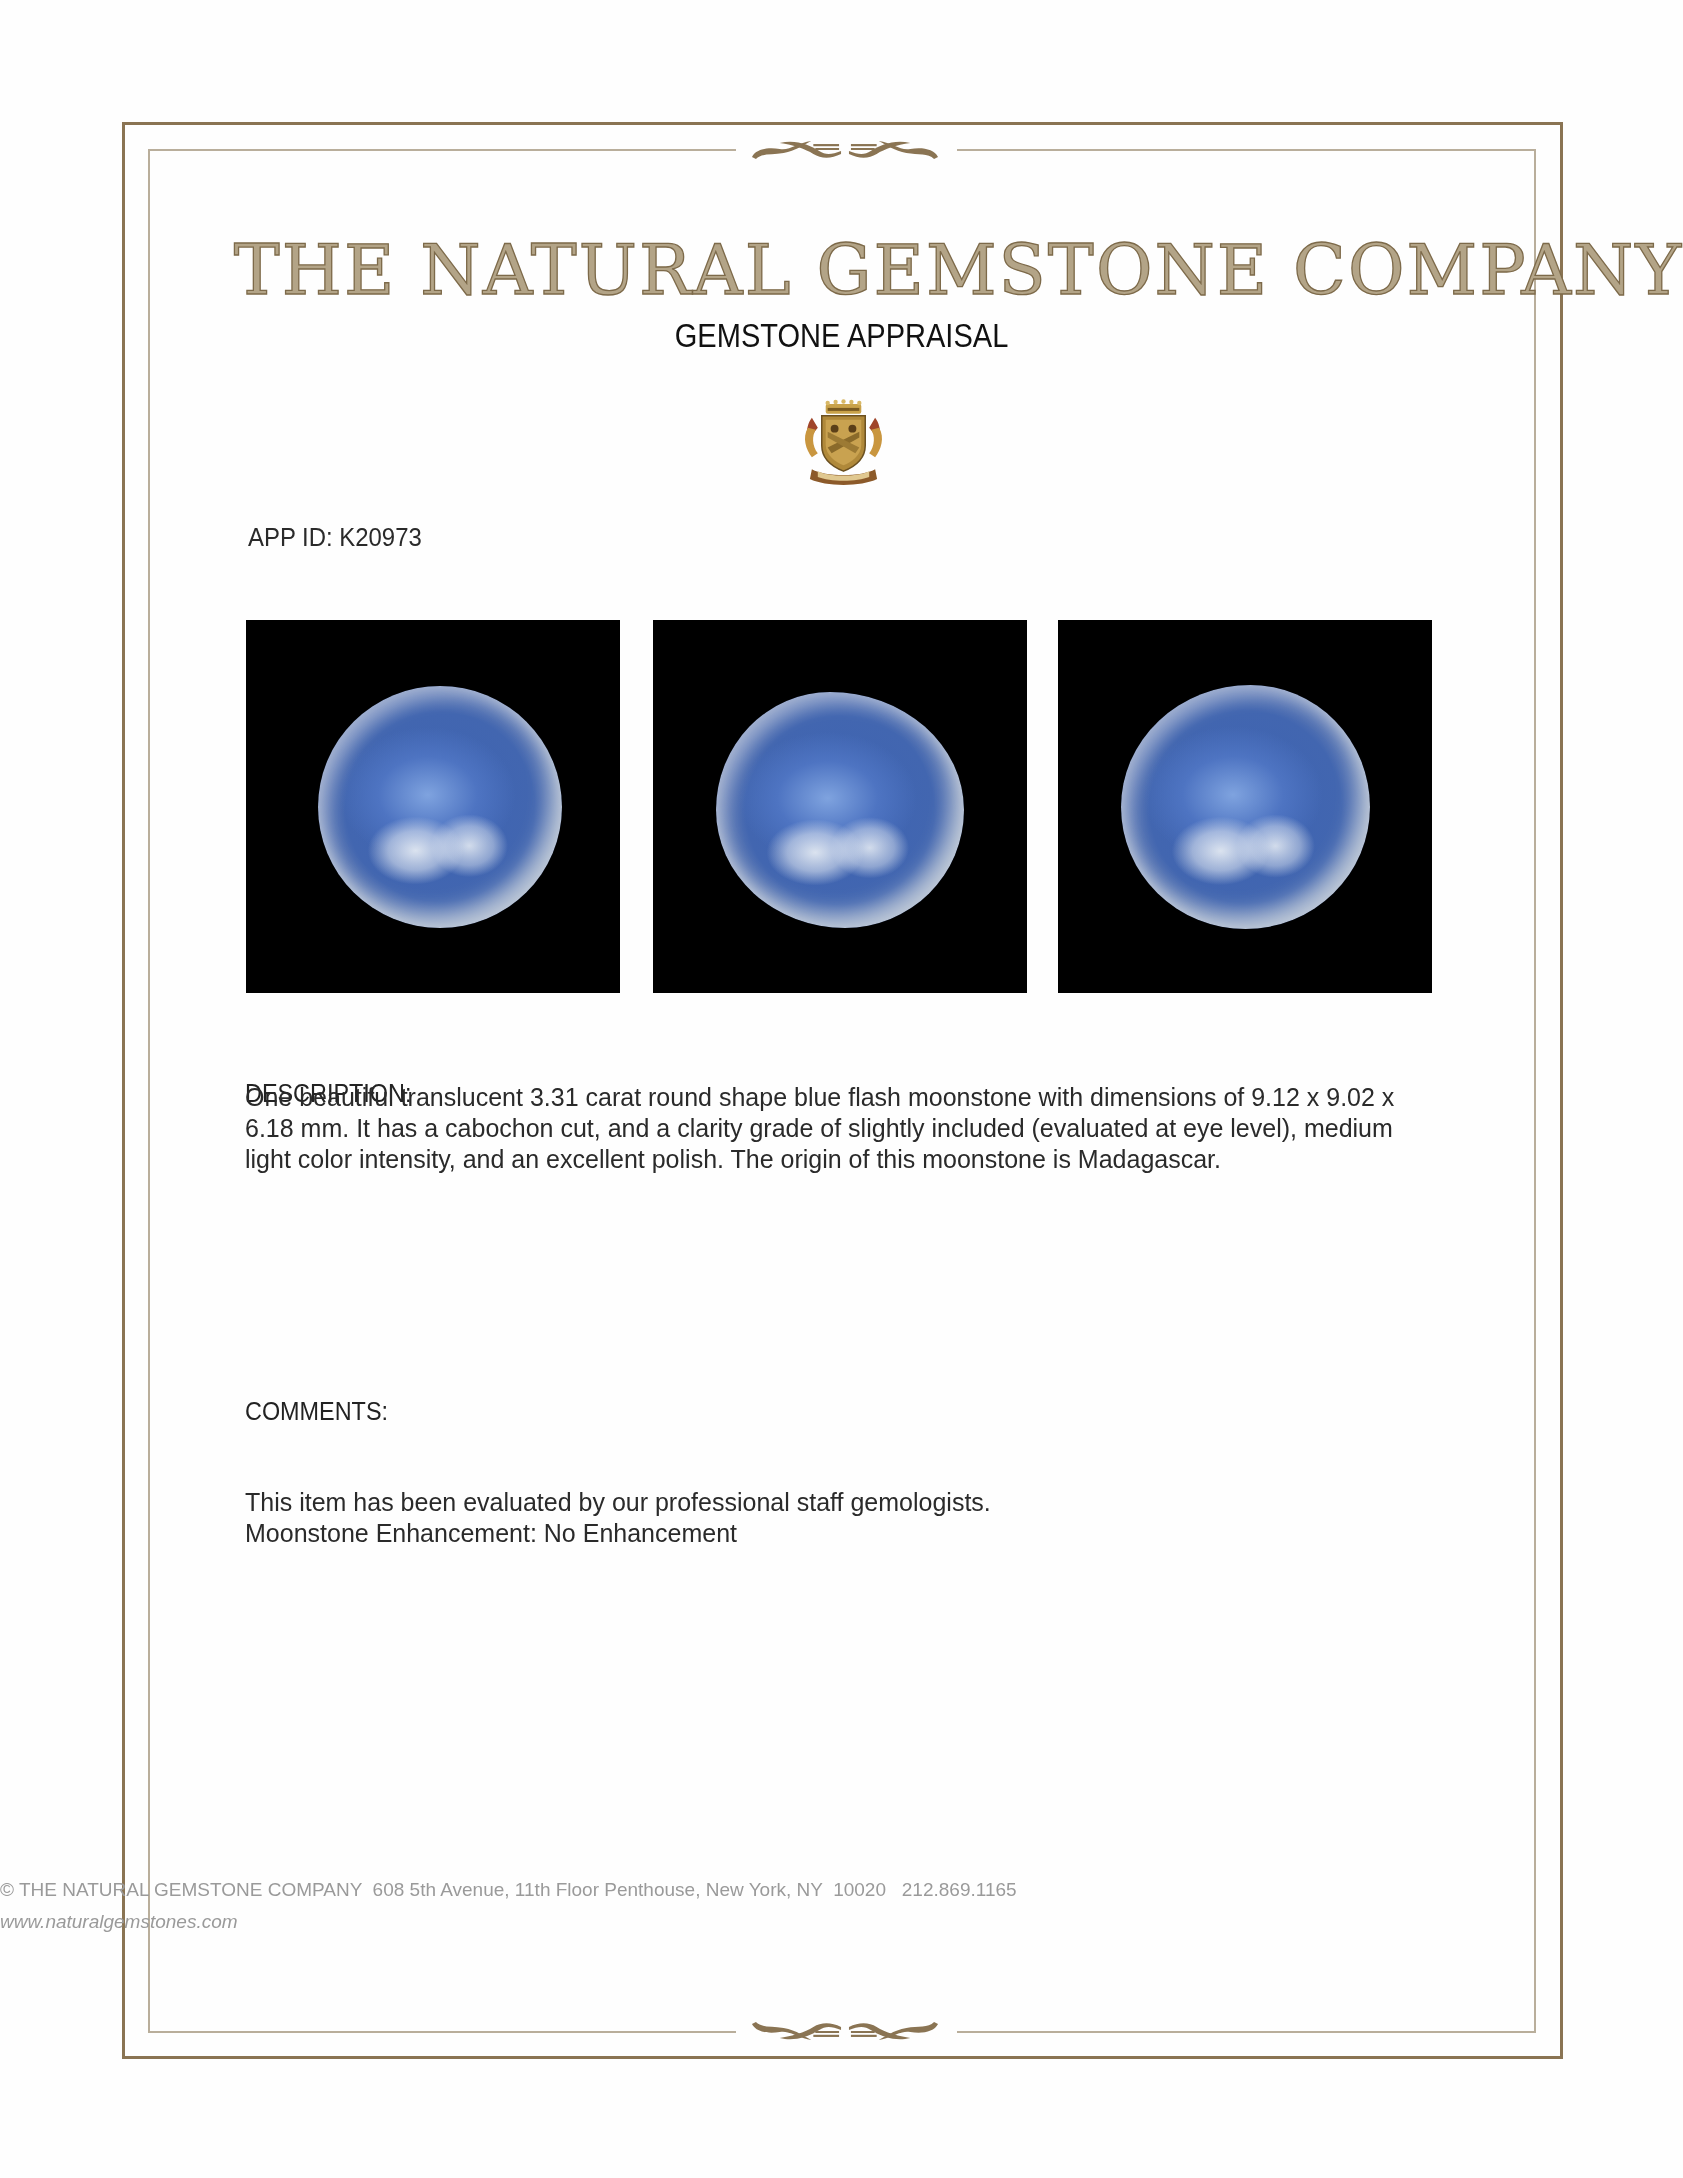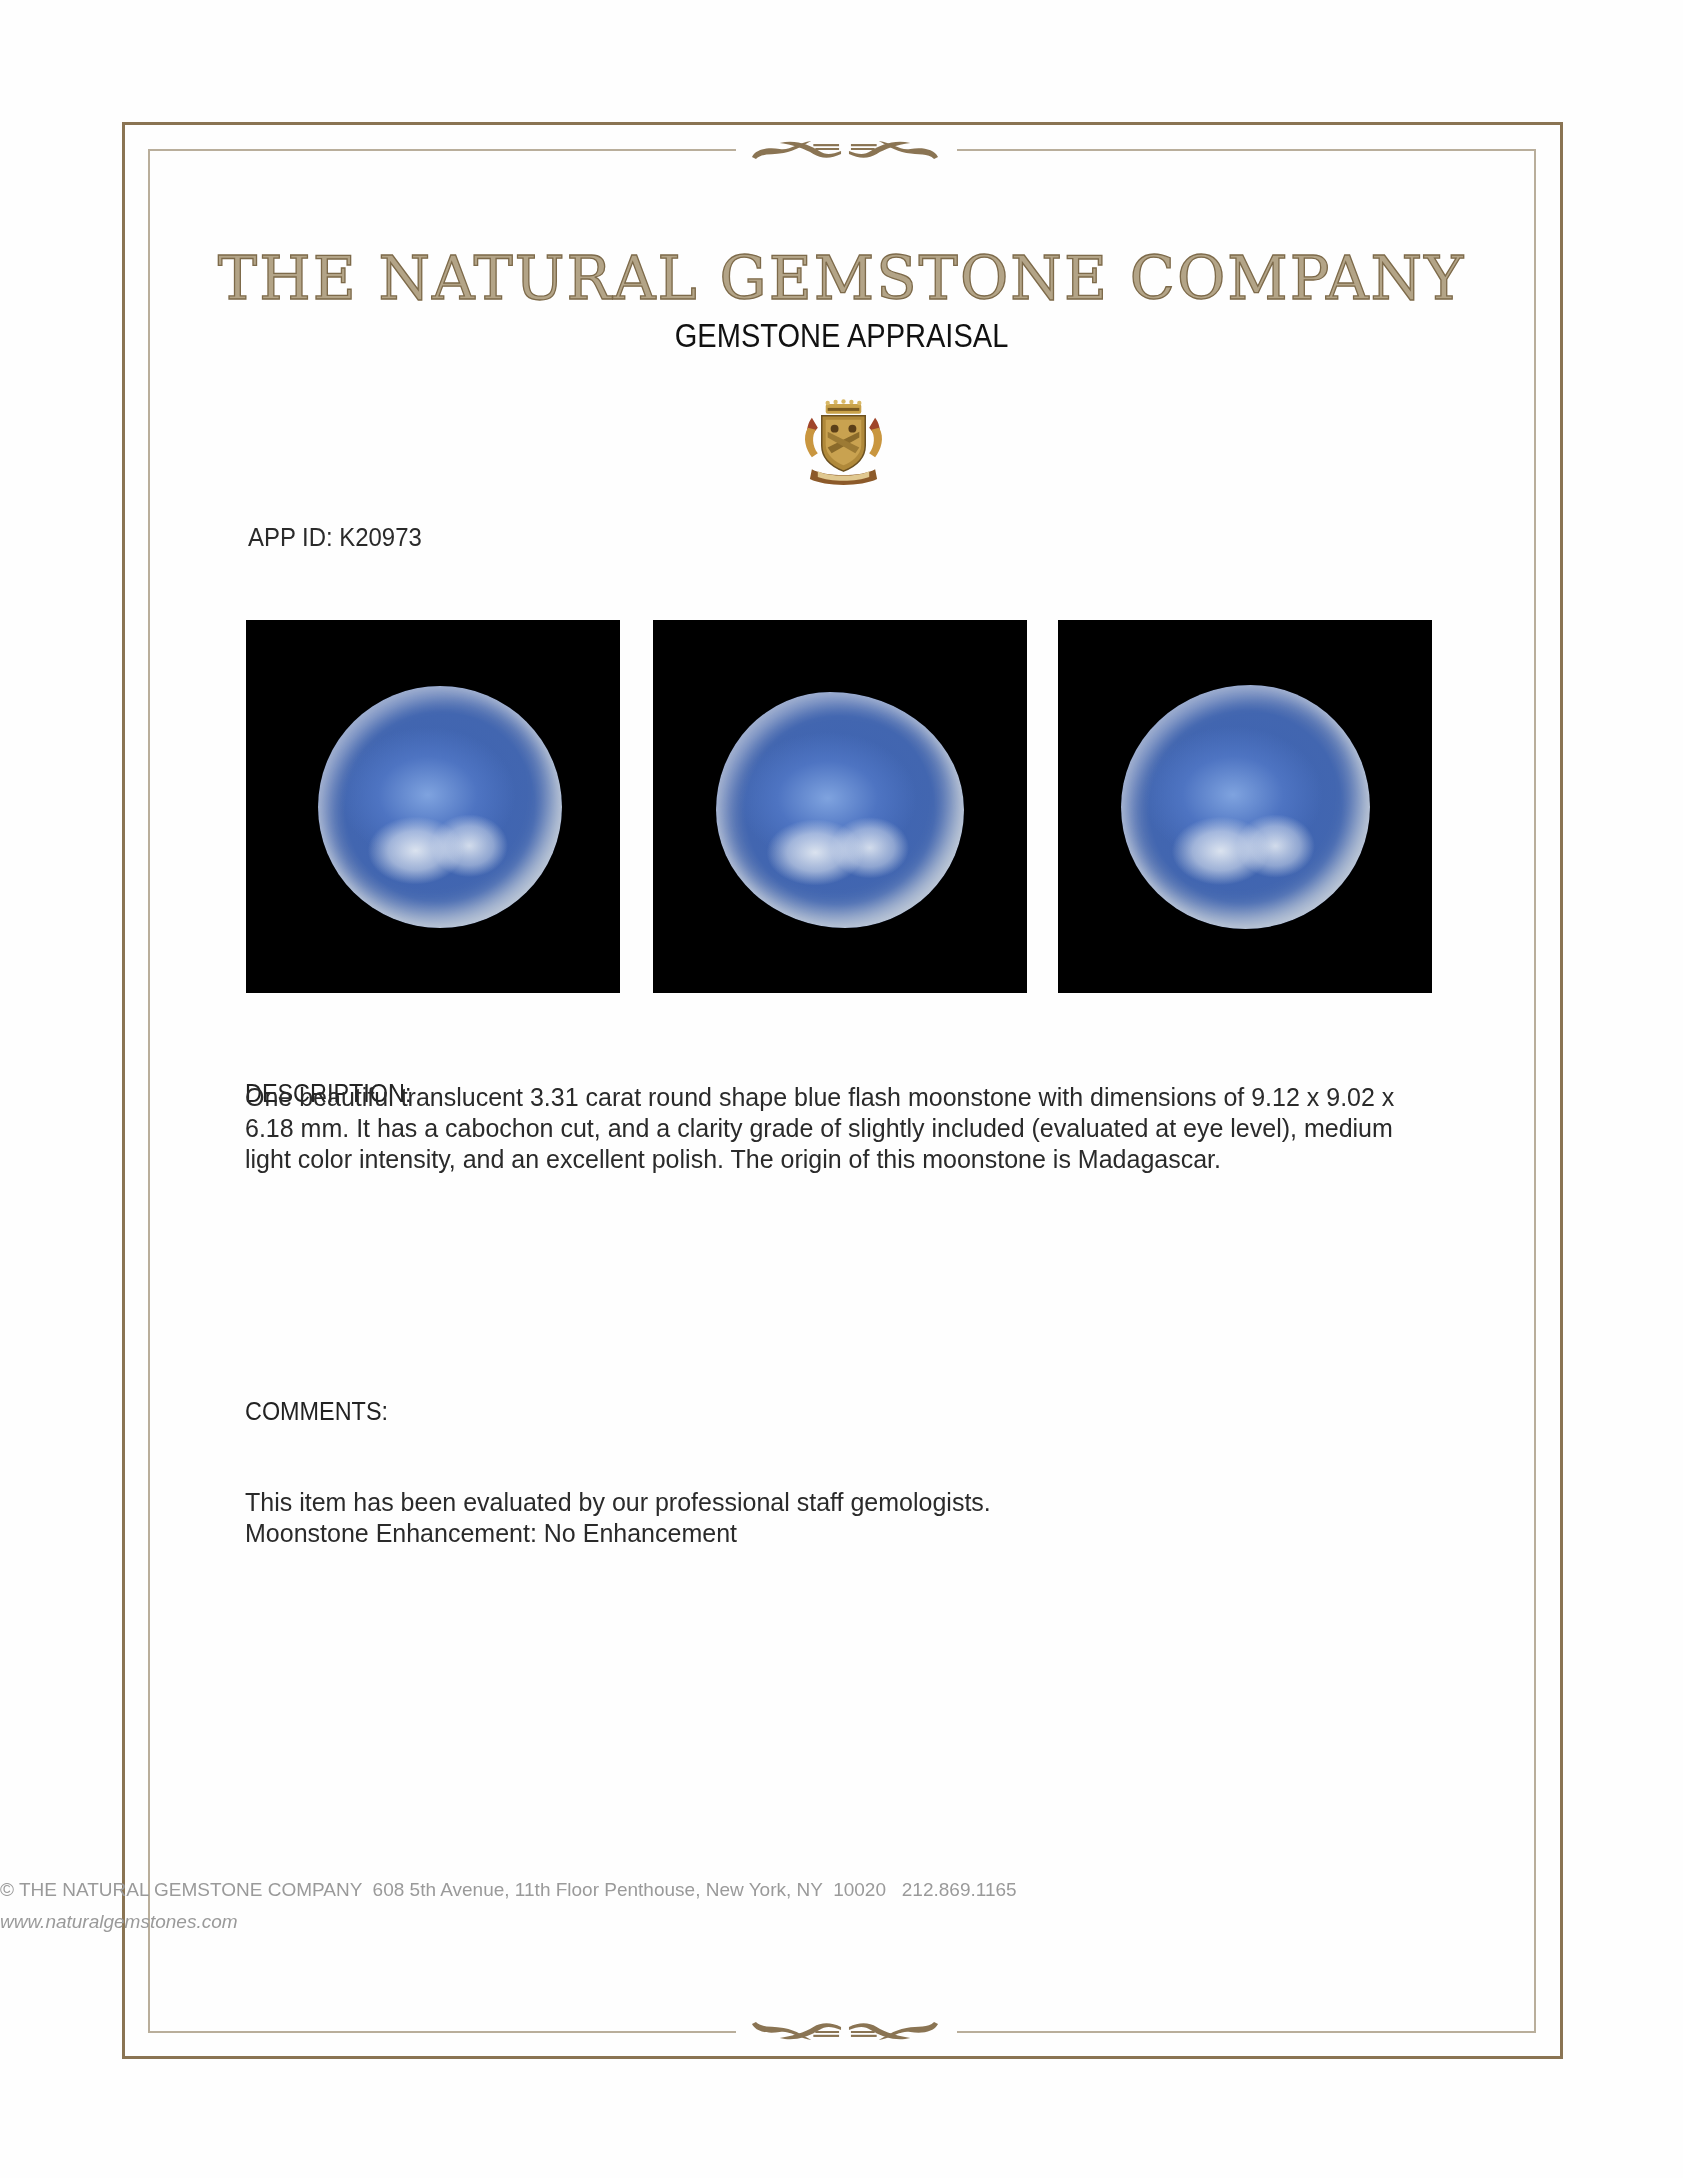--- a/index.html
+++ b/index.html
@@ -1,20 +1,20 @@
 <!DOCTYPE html>
 <html><head>
 <meta charset="utf-8">
 <style>
   html, body { margin: 0; padding: 0; background: #fefefe; }
   body { width: 1683px; height: 2178px; position: relative; overflow: hidden; font-family: "Liberation Sans", "DejaVu Sans", sans-serif; }
   .outer-frame { position: absolute; left: 122px; top: 122px; width: 1435px; height: 1931px; border: 3px solid #8a7453; box-sizing: content-box; }
   .inner-line { position: absolute; background: #b9ae9b; }
   .ornament { position: absolute; }
-  .title { position: absolute; left: 0; width: 1683px; top: 244px; text-align: center; font-family: "DejaVu Serif", "Liberation Serif", serif; font-size: 59px; letter-spacing: 2px; color: #b3a487; -webkit-text-stroke: 1.3px #7d6a4a; font-weight: normal; white-space: nowrap; }
+  .title { position: absolute; left: 0; width: 1683px; top: 230px; text-align: right; font-family: "DejaVu Serif", "Liberation Serif", serif; font-size: 69px; letter-spacing: 2px; color: #b3a487; -webkit-text-stroke: 1.3px #7d6a4a; font-weight: normal; white-space: nowrap; }
   .subtitle { position: absolute; left: 0; width: 1683px; top: 317px; text-align: center; font-size: 33px; color: #111; letter-spacing: 0px; transform: scaleX(0.88); transform-origin: 842px 0; }
   .crest { position: absolute; left: 802px; top: 398px; width: 83px; height: 89px; }
   .app-id { position: absolute; left: 248px; top: 522px; font-size: 26px; color: #2a2a2a; transform: scaleX(0.92); transform-origin: left top; }
   .photo { position: absolute; top: 620px; width: 374px; height: 373px; background: #000; overflow: hidden; }
   .stone { position: absolute; border-radius: 50%;
     background:
       radial-gradient(ellipse 28% 20% at 40% 68%, rgba(235,240,245,0.9) 0%, rgba(220,228,240,0.6) 40%, rgba(0,0,0,0) 70%),
       radial-gradient(ellipse 22% 18% at 62% 66%, rgba(235,240,245,0.85) 0%, rgba(220,228,240,0.5) 45%, rgba(0,0,0,0) 72%),
       radial-gradient(ellipse 45% 35% at 45% 45%, #7fa3df 0%, #4e74c2 45%, rgba(60,95,175,0) 80%),
       radial-gradient(circle at 50% 50%, #3d63b3 0%, #4266b0 55%, #6f86b8 72%, #c9cfd6 86%, #efeee6 94%, #d8d6cc 100%);

